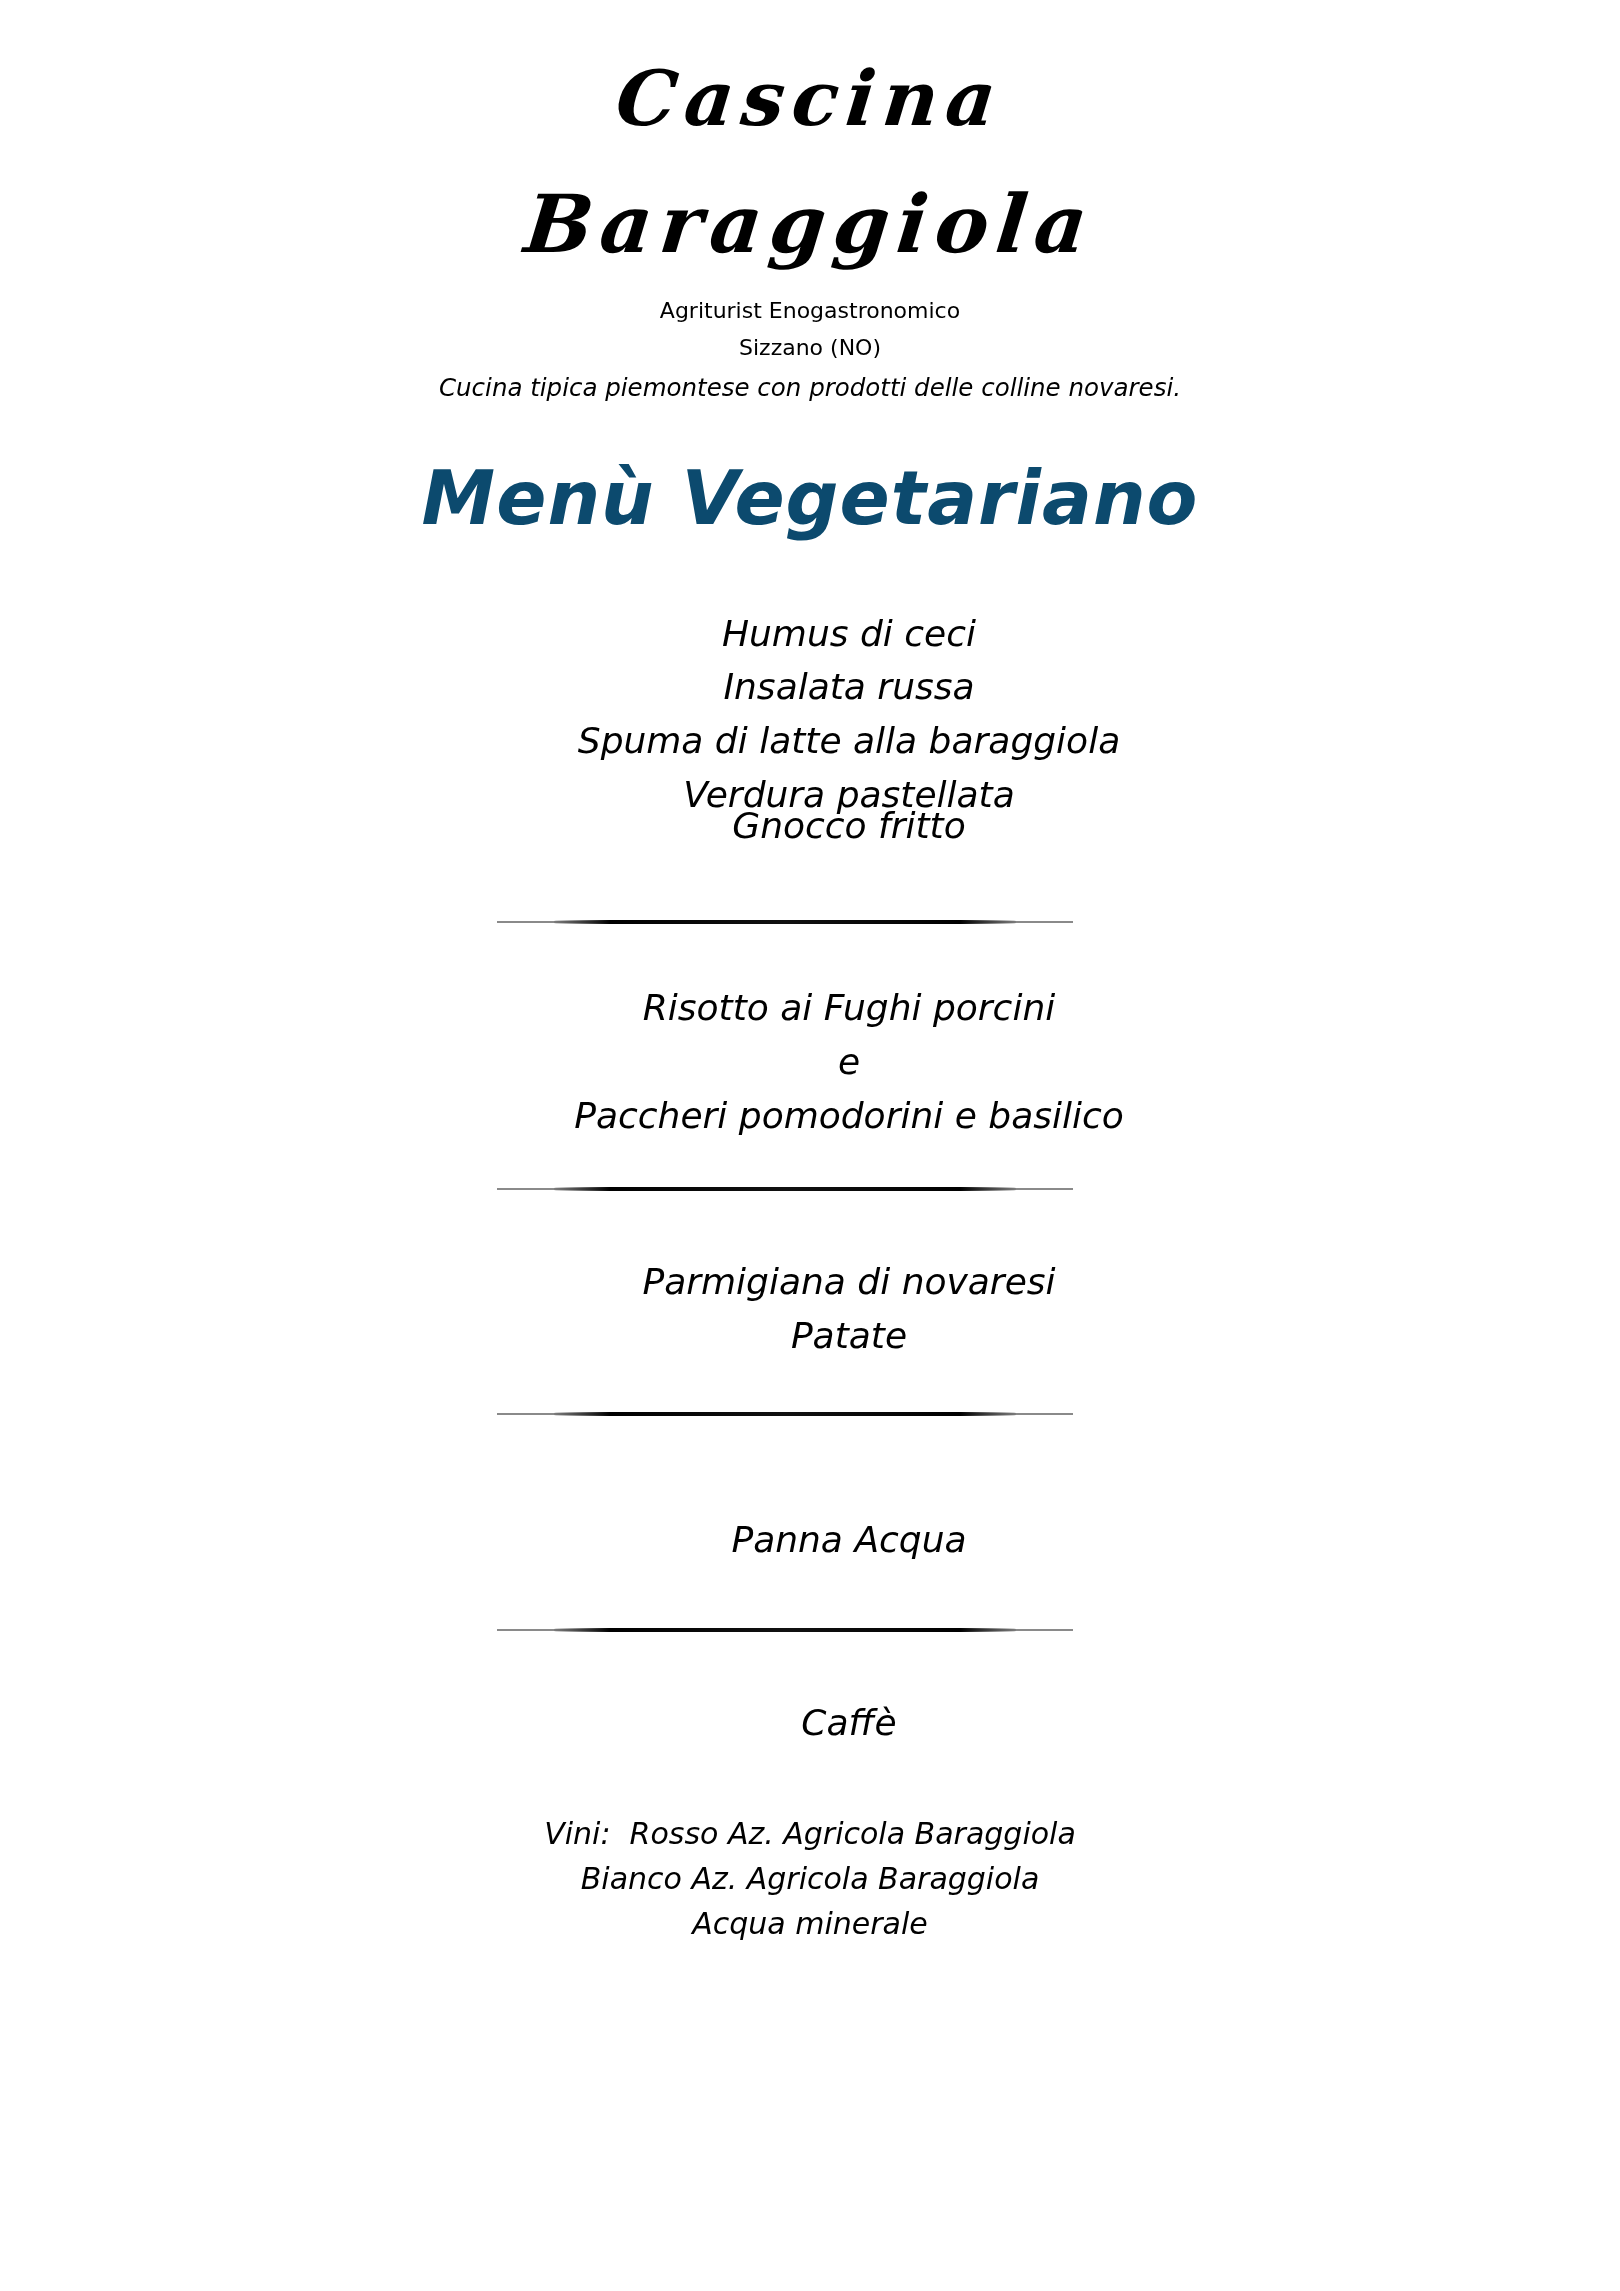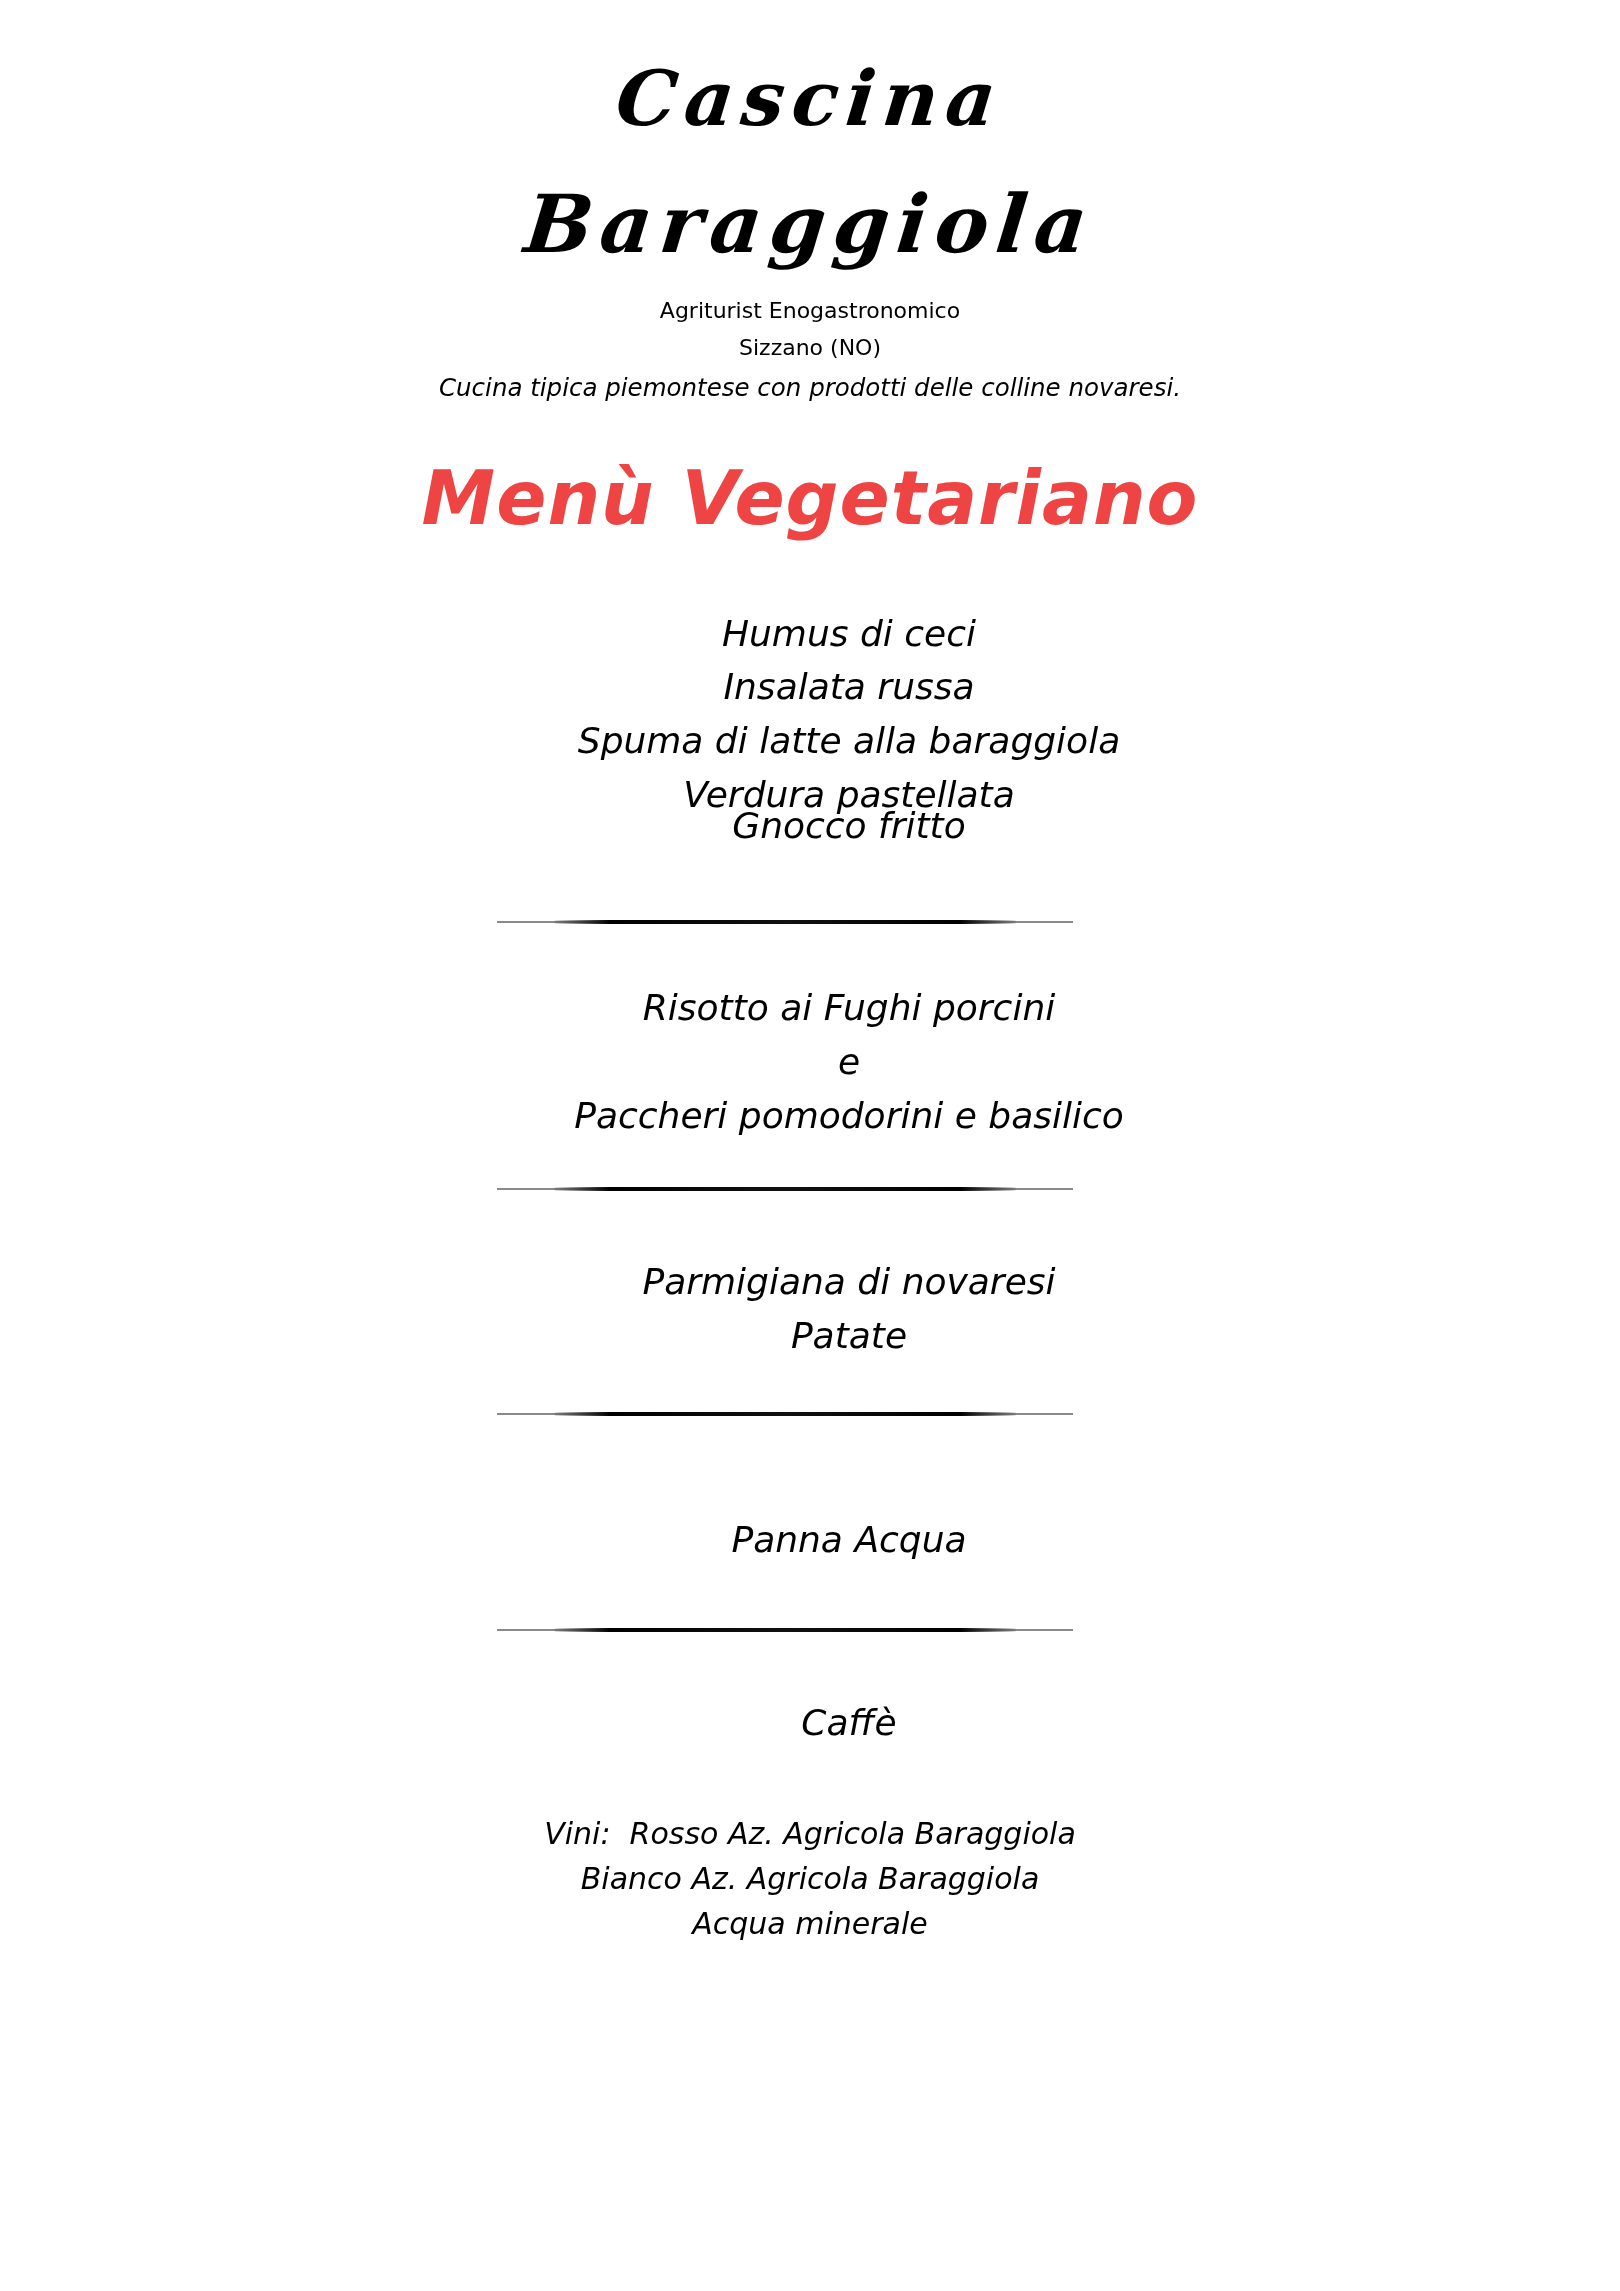--- a/index.html
+++ b/index.html
@@ -84,21 +84,21 @@
   </style>
 </head>
 <body>
 
 <div class="line script title-1">Cascina</div>
 <div class="line script title-2">Baraggiola</div>
 <div class="line sub sub-1">Agriturist Enogastronomico</div>
 <div class="line sub sub-2">Sizzano (NO)</div>
 <div class="line sub sub-3">Cucina tipica piemontese con prodotti delle colline novaresi.</div>
 
-<div class="line menu-title" id="menu-title" style="color: #ef4444;">Menù Vegetariano</div>
+<div class="line menu-title" id="menu-title" style="color: #0c4a6e;">Menù Vegetariano</div>
 
 <div class="line dish" style="top:616px;">Humus di ceci</div>
 <div class="line dish" style="top:669px;">Insalata russa</div>
 <div class="line dish" style="top:723px;">Spuma di latte alla baraggiola</div>
 <div class="line dish" style="top:777px;">Verdura pastellata</div>
 <div class="line dish" style="top:808px;">Gnocco fritto</div>
 
 <div class="divider" style="top:920px;">
     <div class="thin"></div>
     <div class="thick"></div>

